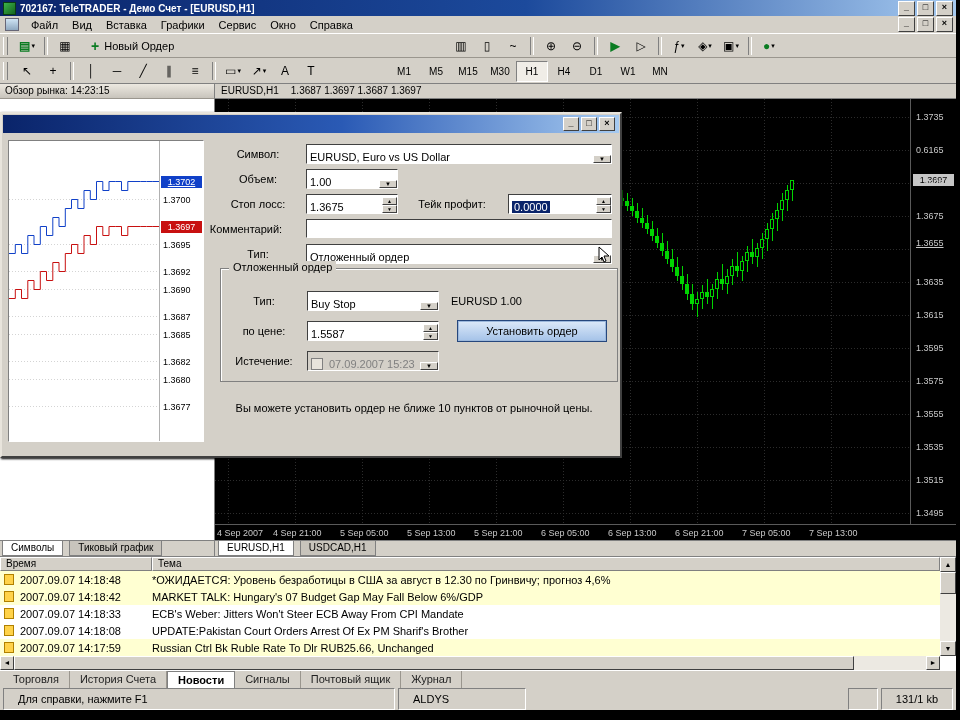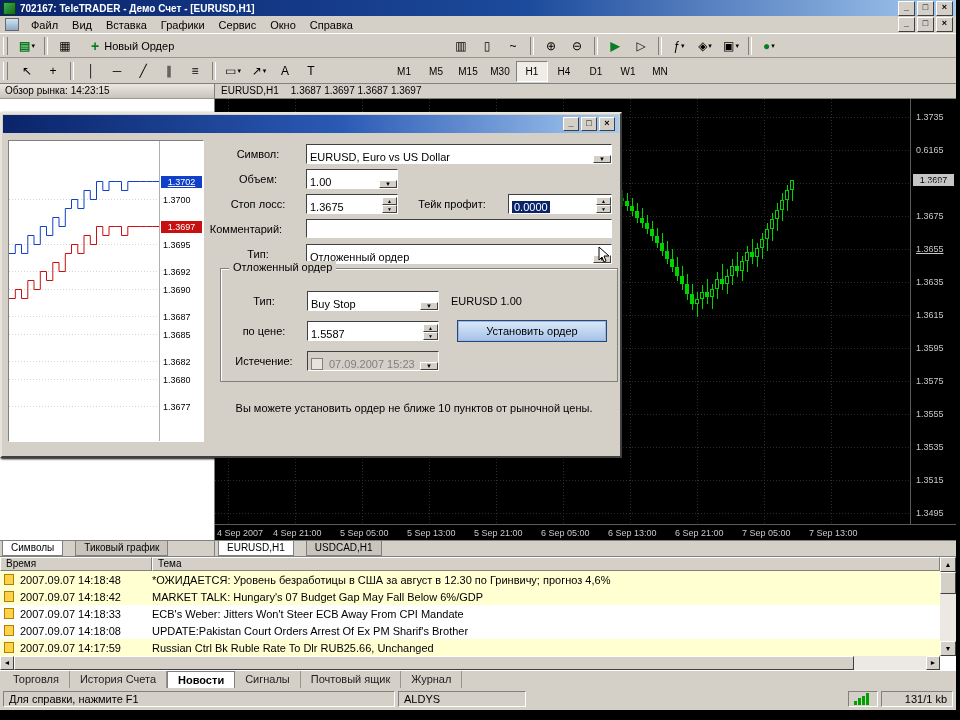--- a/index.html
+++ b/index.html
@@ -28,21 +28,21 @@
 .new-order-btn .plus{color:#0a7c22;font-weight:bold;font-size:14px;line-height:12px}
 .tb-right{position:absolute;left:448px;top:1px;display:flex;align-items:center}
 .tf-bar{position:absolute;left:388px;top:3px;display:flex}
 .tf-btn{min-width:24px;height:19px;display:inline-flex;align-items:center;justify-content:center;padding:0 3px;font-size:10px;border:1px solid #d4d0c8}
 .tf-btn.active{background:#f0ede7;border-color:#808080 #fff #fff #808080}
 
 .market-watch{position:absolute;left:0;top:84px;width:215px;height:472px;background:#fff;border-right:1px solid #808080;box-sizing:border-box}
 .mw-header{position:absolute;left:0;top:0;width:100%;height:15px;background:linear-gradient(180deg,#ece8e0,#c8c4bc);border-bottom:1px solid #9a968e;padding:1px 5px;font-size:10px;box-sizing:border-box}
 .mw-body{position:absolute;left:0;top:15px;width:100%;height:441px;background:#fff}
 .mw-tabs{position:absolute;left:0;top:456px;width:100%;height:16px;background:#d4d0c8;border-top:1px solid #808080;display:flex;padding-left:2px;box-sizing:border-box}
-.sheet-tab{padding:1px 8px;font-size:10px;background:#c8c4bc;border:1px solid #808080;border-top:none;margin-right:12px;white-space:nowrap}
+.sheet-tab{padding:1px 8px;font-size:10px;background:#c8c4bc;border:1px solid #808080;border-top:none;margin-right:6px;white-space:nowrap}
 .sheet-tab.active{background:#fff}
 
 .chart-window{position:absolute;left:215px;top:84px;width:741px;height:472px;background:#000}
 .chart-header{position:absolute;left:0;top:0;width:100%;height:15px;background:#d4d0c8;border-bottom:1px solid #808080;display:flex;gap:12px;padding:1px 6px;font-size:10px;box-sizing:border-box}
 .chart-plot{position:absolute;left:0;top:15px;width:695px;height:425px;background:#000;overflow:hidden}
 .price-axis{position:absolute;left:695px;top:15px;width:46px;height:425px;background:#000;border-left:1px solid #5a5a5a;color:#c8c8c8;overflow:hidden;box-sizing:border-box}
 .ylab{position:absolute;left:5px;font-size:9px}
 .price-badge-main{position:absolute;left:2px;width:41px;height:12px;background:#c6c6c6;color:#000;font-size:9px;line-height:12px;text-align:center}
 .time-axis{position:absolute;left:0;top:440px;width:741px;height:16px;background:#000;color:#c8c8c8;border-top:1px solid #5a5a5a;box-sizing:border-box}
 .xlab{position:absolute;top:3px;font-size:9px;white-space:nowrap}
@@ -94,21 +94,21 @@
 .vscroll{position:absolute;left:940px;top:0;width:16px;height:99px;background:#ece9e2}
 .hscroll{position:absolute;left:0;top:99px;width:940px;height:14px;background:#ece9e2}
 .scroll-btn{position:absolute;background:#d4d0c8;border:1px solid;border-color:#fff #404040 #404040 #fff;font-size:7px;text-align:center;box-sizing:border-box}
 .vthumb{position:absolute;left:0;top:15px;width:16px;height:22px;background:#d4d0c8;border:1px solid;border-color:#fff #404040 #404040 #fff;box-sizing:border-box}
 .hthumb{position:absolute;left:14px;top:0;width:840px;height:14px;background:#d4d0c8;border:1px solid;border-color:#fff #404040 #404040 #fff;box-sizing:border-box}
 .term-tabs{position:absolute;left:0;top:113px;width:956px;height:19px;background:#d4d0c8;border-top:1px solid #fff;display:flex;align-items:stretch;padding-left:3px;box-sizing:border-box}
 .term-tab{padding:2px 10px;border-right:1px solid #9a968e;font-size:11px;color:#222}
 .term-tab.active{background:#fff;border:1px solid #808080;border-bottom:none;font-weight:bold;color:#000}
 
 .statusbar{position:absolute;left:0;top:688px;width:956px;height:22px;background:#d4d0c8;display:flex;align-items:center;padding:2px 3px;gap:3px;box-sizing:border-box}
-.sb-seg{height:16px;border:1px solid;border-color:#808080 #fff #fff #808080;padding:1px 5px;display:flex;align-items:center;box-sizing:border-box;white-space:nowrap}
+.sb-seg{height:22px;border:1px solid;border-color:#808080 #fff #fff #808080;padding:1px 14px;display:flex;align-items:center;box-sizing:border-box;white-space:nowrap}
 .sb-help{width:392px}
 .sb-account{width:128px}
 .sb-fill{flex:1;border-color:transparent}
 .sb-conn{width:30px;align-items:flex-end;gap:1px}
 .sb-conn i{display:inline-block;width:3px;background:#00a000}
 .sb-conn i:nth-child(1){height:4px}.sb-conn i:nth-child(2){height:7px}.sb-conn i:nth-child(3){height:9px}.sb-conn i:nth-child(4){height:12px}
 .sb-traffic{width:72px;justify-content:flex-end}
 </style>
 </head>
 <body>
@@ -358,21 +358,21 @@
         <div class="cbody up" style="left: 570px; top: 91px; height: 10px;"></div>
         <div class="wick" style="left: 577px; top: 81px; height: 21px;"></div>
         <div class="cbody up" style="left: 575px; top: 81px; height: 10px;"></div>
       </div>
     <div class="price-axis" id="price-axis">
       <div class="price-badge-main" id="price-badge" style="top: 75px;">1.3697</div>
     <div class="ylab" style="top: 13px;">1.3735</div>
         <div class="ylab" style="top: 46px;">0.6165</div>
         <div class="ylab" style="top: 79px;">1.3695</div>
         <div class="ylab" style="top: 112px;">1.3675</div>
-        <div class="ylab" style="top: 145px; text-decoration: underline;">1.3655</div>
+        <div class="ylab" style="top: 139px; text-decoration: underline;">1.3655</div>
         <div class="ylab" style="top: 178px;">1.3635</div>
         <div class="ylab" style="top: 211px;">1.3615</div>
         <div class="ylab" style="top: 244px;">1.3595</div>
         <div class="ylab" style="top: 277px;">1.3575</div>
         <div class="ylab" style="top: 310px;">1.3555</div>
         <div class="ylab" style="top: 343px;">1.3535</div>
         <div class="ylab" style="top: 376px;">1.3515</div>
         <div class="ylab" style="top: 409px;">1.3495</div>
       </div>
     <div class="time-axis" id="time-axis">

